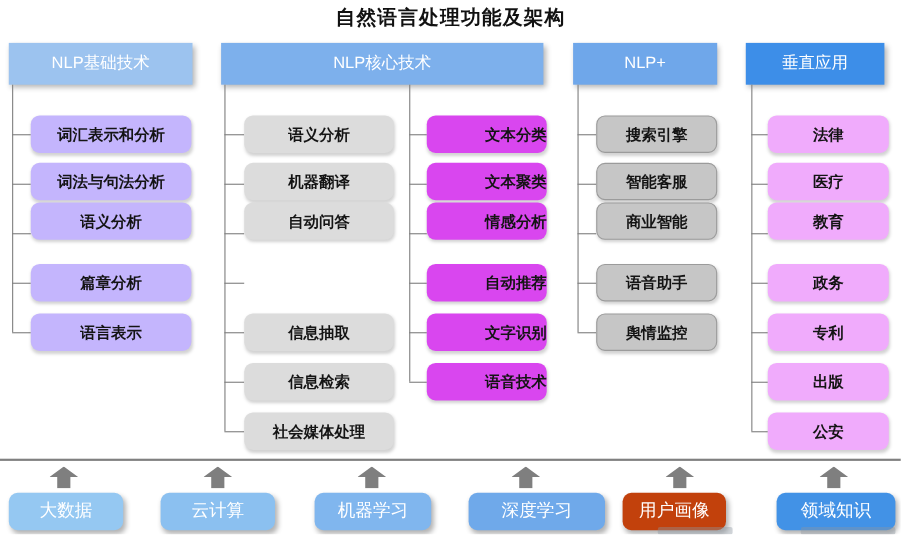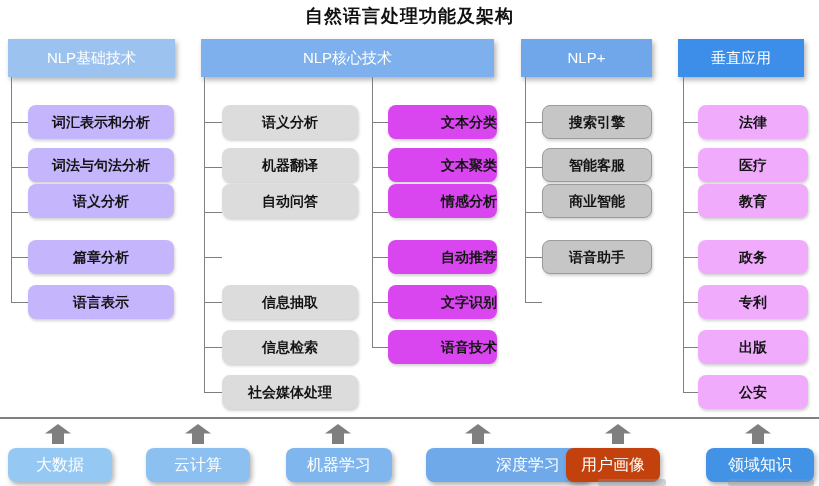--- a/index.html
+++ b/index.html
@@ -53,21 +53,21 @@
   
   .fbox{
     position:absolute;top:448px;height:34px;line-height:34px;
     border-radius:8px;color:#ffffff;text-align:center;
     font-size:16px;font-weight:400;
     box-shadow:2px 3px 5px rgba(0,0,0,0.30);
   }
   .f0{left:8px;width:104px;background:#95C8F2;}
   .f1{left:146px;width:104px;background:#8BC0F0;}
   .f2{left:286px;width:106px;background:#80B6EE;}
-  .f3{left:426px;width:124px;background:#6FA9EA;padding-left:40px;}
+  .f3{left:426px;width:124px;background:#6FA9EA;}
   .f4{left:566px;width:94px;background:#c2410c;}
   .f5{left:706px;width:108px;background:#4292E6;}
   
   .wm{position:absolute;top:479px;height:7px;background:rgba(140,150,160,0.40);border-radius:2px;}
 </style>
 </head>
 <body>
 
 <div class="canvas">
 
@@ -135,20 +135,21 @@
   <div class="item c2r r1">文本聚类</div>
   <div class="item c2r r2">情感分析</div>
   <div class="item c2r r3">自动推荐</div>
   <div class="item c2r r4">文字识别</div>
   <div class="item c2r r5">语音技术</div>
 
   <div class="item c3 r0">搜索引擎</div>
   <div class="item c3 r1">智能客服</div>
   <div class="item c3 r2">商业智能</div>
   <div class="item c3 r3">语音助手</div>
+  <div class="item c3 r4">舆情监控</div>
 
   <div class="item c4 r0">法律</div>
   <div class="item c4 r1">医疗</div>
   <div class="item c4 r2">教育</div>
   <div class="item c4 r3">政务</div>
   <div class="item c4 r4">专利</div>
   <div class="item c4 r5">出版</div>
   <div class="item c4 r6">公安</div>
 
   <div class="sep"></div>

